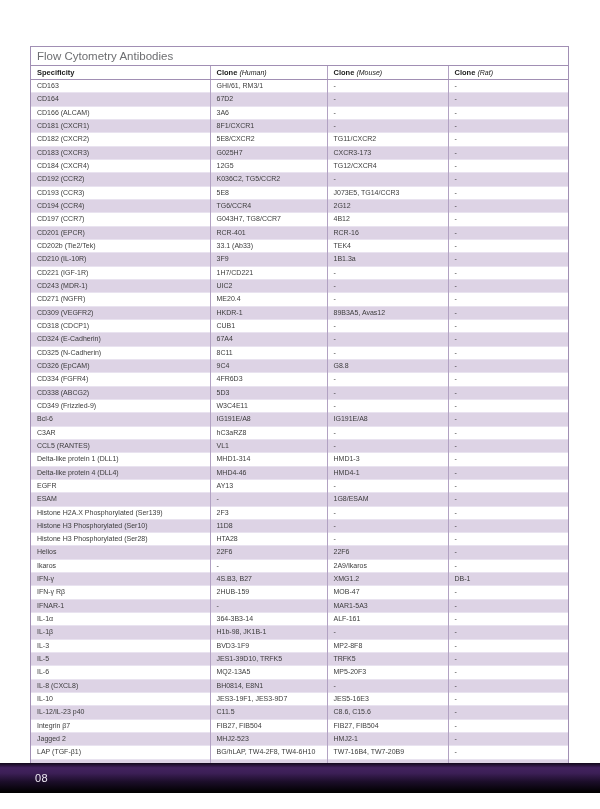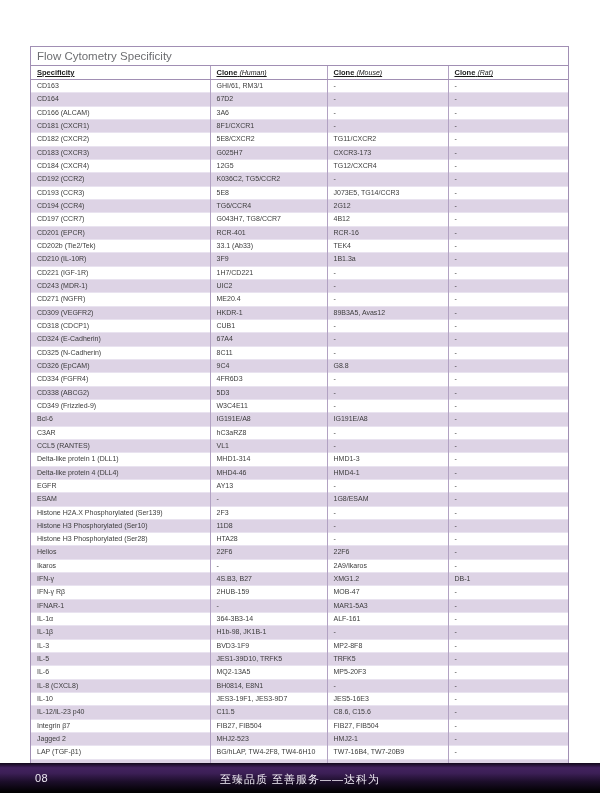--- a/index.html
+++ b/index.html
@@ -37,21 +37,21 @@
   table.ab-table col.c4 { width:120px; }
   table.ab-table th {
     font-size:7.5px;
     font-weight:bold;
     color:#1a1a1a;
     text-align:left;
     padding:0 0 0 6px;
     height:13px;
     line-height:13px;
     border-bottom:1px solid #a18fb4;
-    white-space:nowrap; overflow:hidden;text-decoration:underline;
+    white-space:nowrap; overflow:hidden;
   }
   table.ab-table th .qualifier {
     font-weight:normal;
     font-style:italic;
     font-size:7px;
   }
   table.ab-table td {
     font-size:7px;
     color:#3c3c3c;
     padding:0 0 0 6px;
@@ -90,21 +90,21 @@
     text-align:center;
     font-size:11px;
     color:#f2eef6;
     letter-spacing:1px;
   }
 </style>
 </head>
 <body>
 
 <div class="table-wrap">
-  <div class="table-title">Flow Cytometry Specificity</div>
+  <div class="table-title">Flow Cytometry Antibodies</div>
   <table class="ab-table">
     <colgroup>
       <col class="c1">
         <col class="c2">
         <col class="c3">
         <col class="c4">
     </colgroup>
     <thead>
       <tr>
         <th>
@@ -436,14 +436,13 @@
           <td>-</td>
           <td>DATK32</td>
           <td>-</td>
         </tr>
       </tbody>
   </table>
 </div>
 
 <div class="footer-bar">
   <div class="footer-pagenum">08</div>
-  <div class="footer-slogan">至臻品质 至善服务——达科为</div>
 </div>
 
 </body></html>

